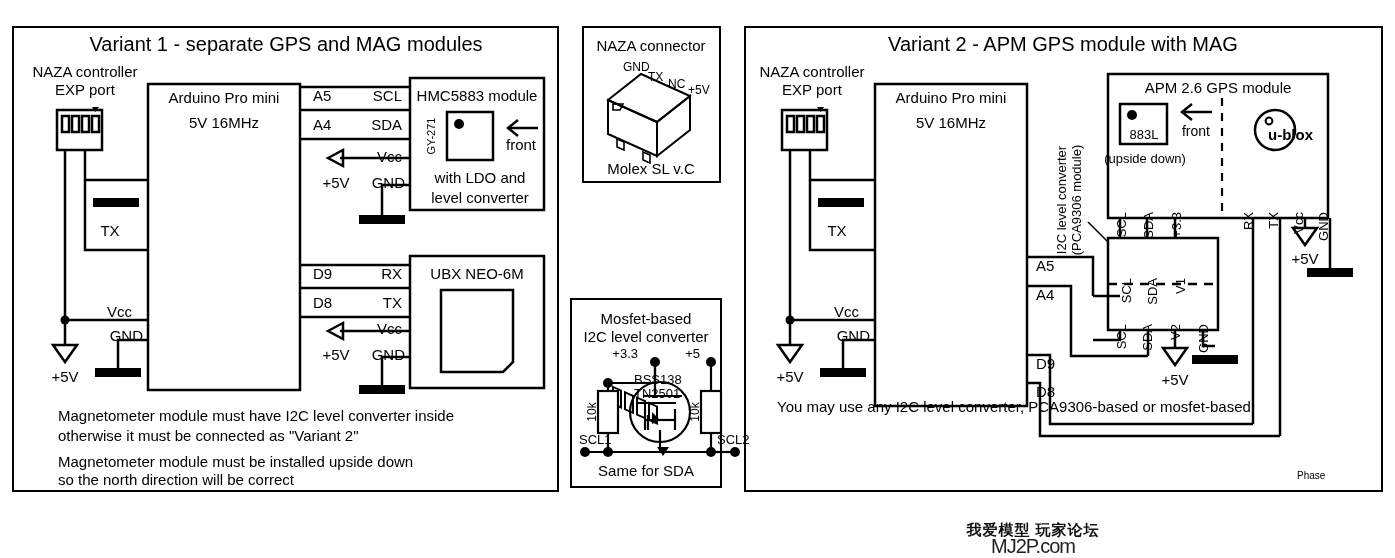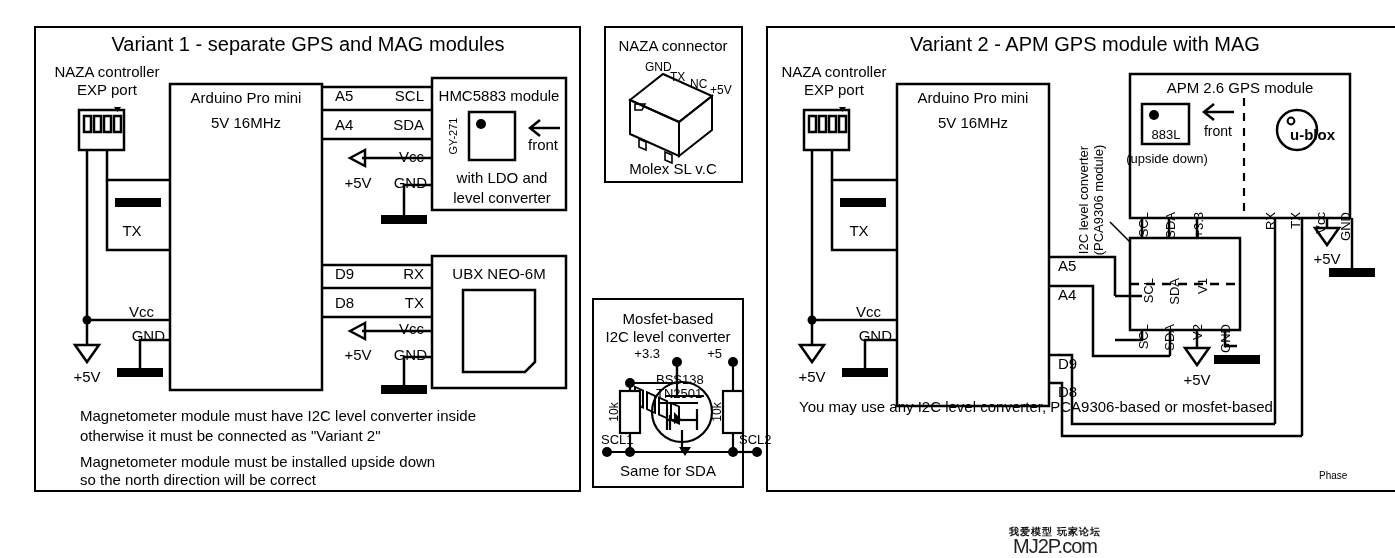--- a/index.html
+++ b/index.html
@@ -1,23 +1,23 @@
 <!DOCTYPE html>
 <html><head>
 <meta charset="utf-8">
 <style>
   html,body{margin:0;padding:0;background:#ffffff;}
   body{width:1395px;height:558px;overflow:hidden;
        font-family:"Liberation Sans","DejaVu Sans",sans-serif;}
-  #stage{position:relative;width:1107px;height:558px;background:#fff;padding-left:22px;}
+  #stage{position:relative;width:1107px;height:558px;background:#fff;}
   svg{display:block;}
   text{font-family:"Liberation Sans","DejaVu Sans",sans-serif;fill:#000;}
   .wm{position:absolute;right:4px;bottom:2px;width:140px;text-align:center;
       line-height:1.0;user-select:none;}
-  .wm .cn{font-size:10px;font-weight:bold;color:#111;letter-spacing:1px;}
+  .wm .cn{font-size:15px;font-weight:bold;color:#111;letter-spacing:1px;}
   .wm .en{font-size:20px;font-weight:normal;color:#222;letter-spacing:-1px;
           margin-top:-1px;}
 </style>
 </head>
 <body>
 
 <div id="stage">
 
 <svg width="1395" height="558" viewBox="0 0 1395 558">
   <rect x="0" y="0" width="1395" height="558" fill="#fff"></rect>

